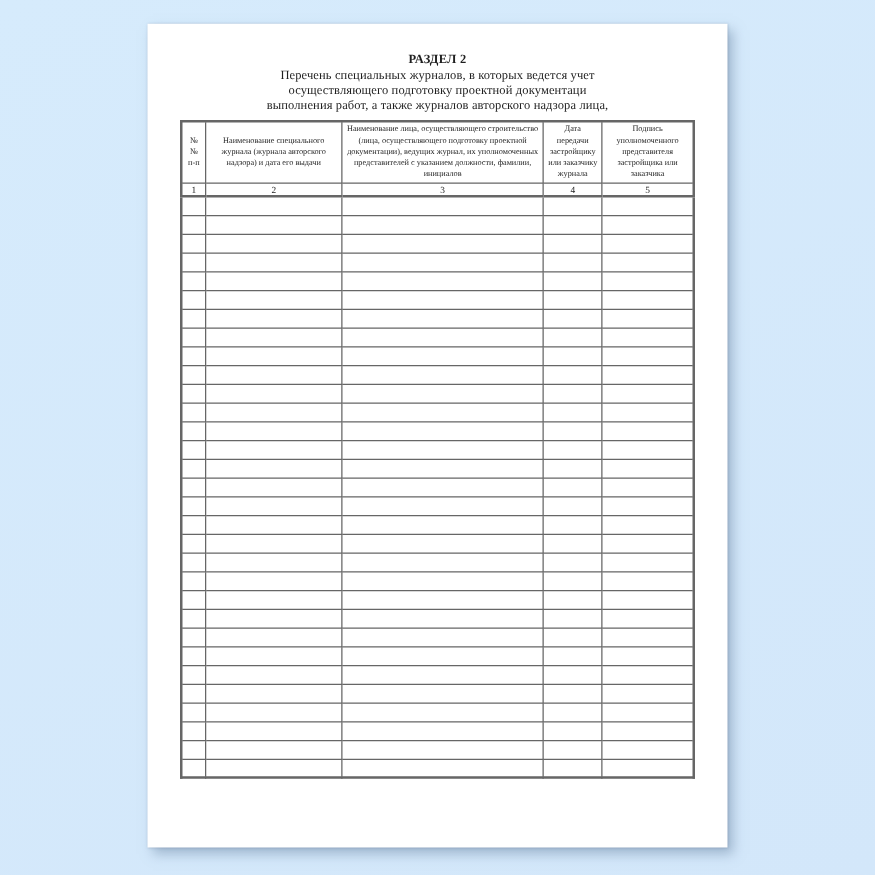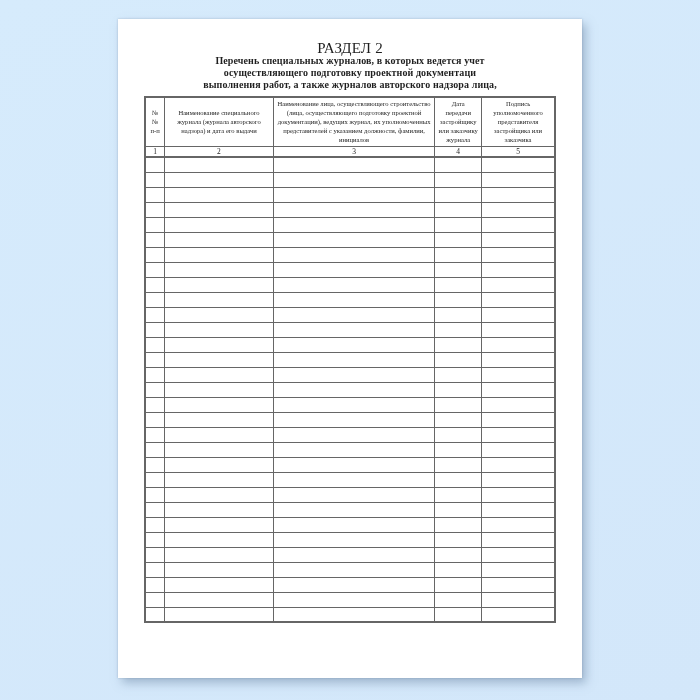--- a/index.html
+++ b/index.html
@@ -28,28 +28,28 @@
   }
   .doc-head {
     position: absolute;
     top: 23px;
     left: 0;
     width: 100%;
     text-align: center;
     color: var(--text, #1f1f1f);
   }
   .doc-title {
-    font-size: 15px;
-    font-weight: normal;
+    font-size: 10px;
+    font-weight: bold;
     line-height: 12.5px;
     letter-spacing: 0.2px;
   }
   .doc-subtitle div {
     font-size: 10px;
-    font-weight: bold;
+    font-weight: normal;
     line-height: 12.3px;
     letter-spacing: 0.1px;
     white-space: nowrap;
   }
   table.journal-table {
     position: absolute;
     left: 26px;
     top: 77px;
     width: 412px;
     border-collapse: collapse;

